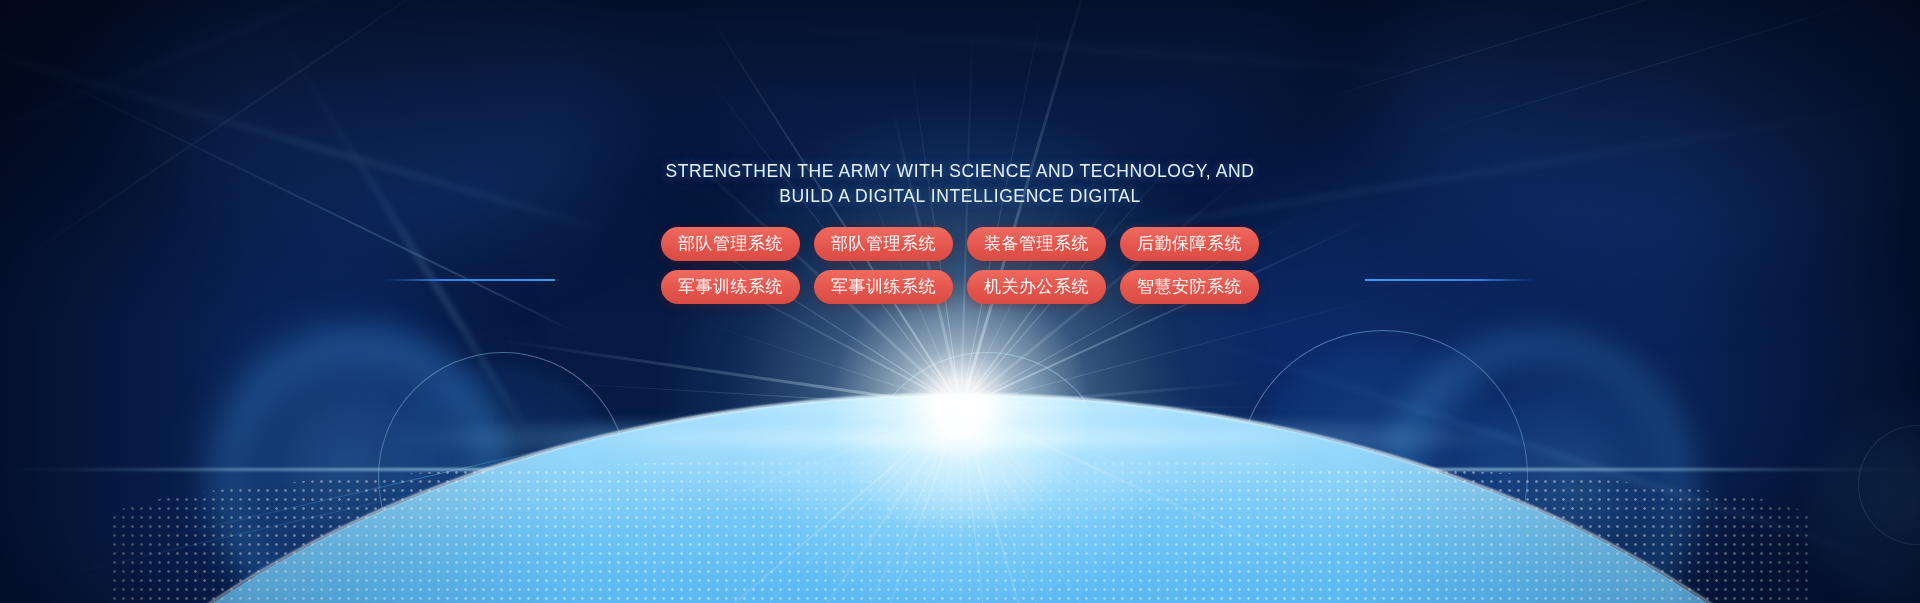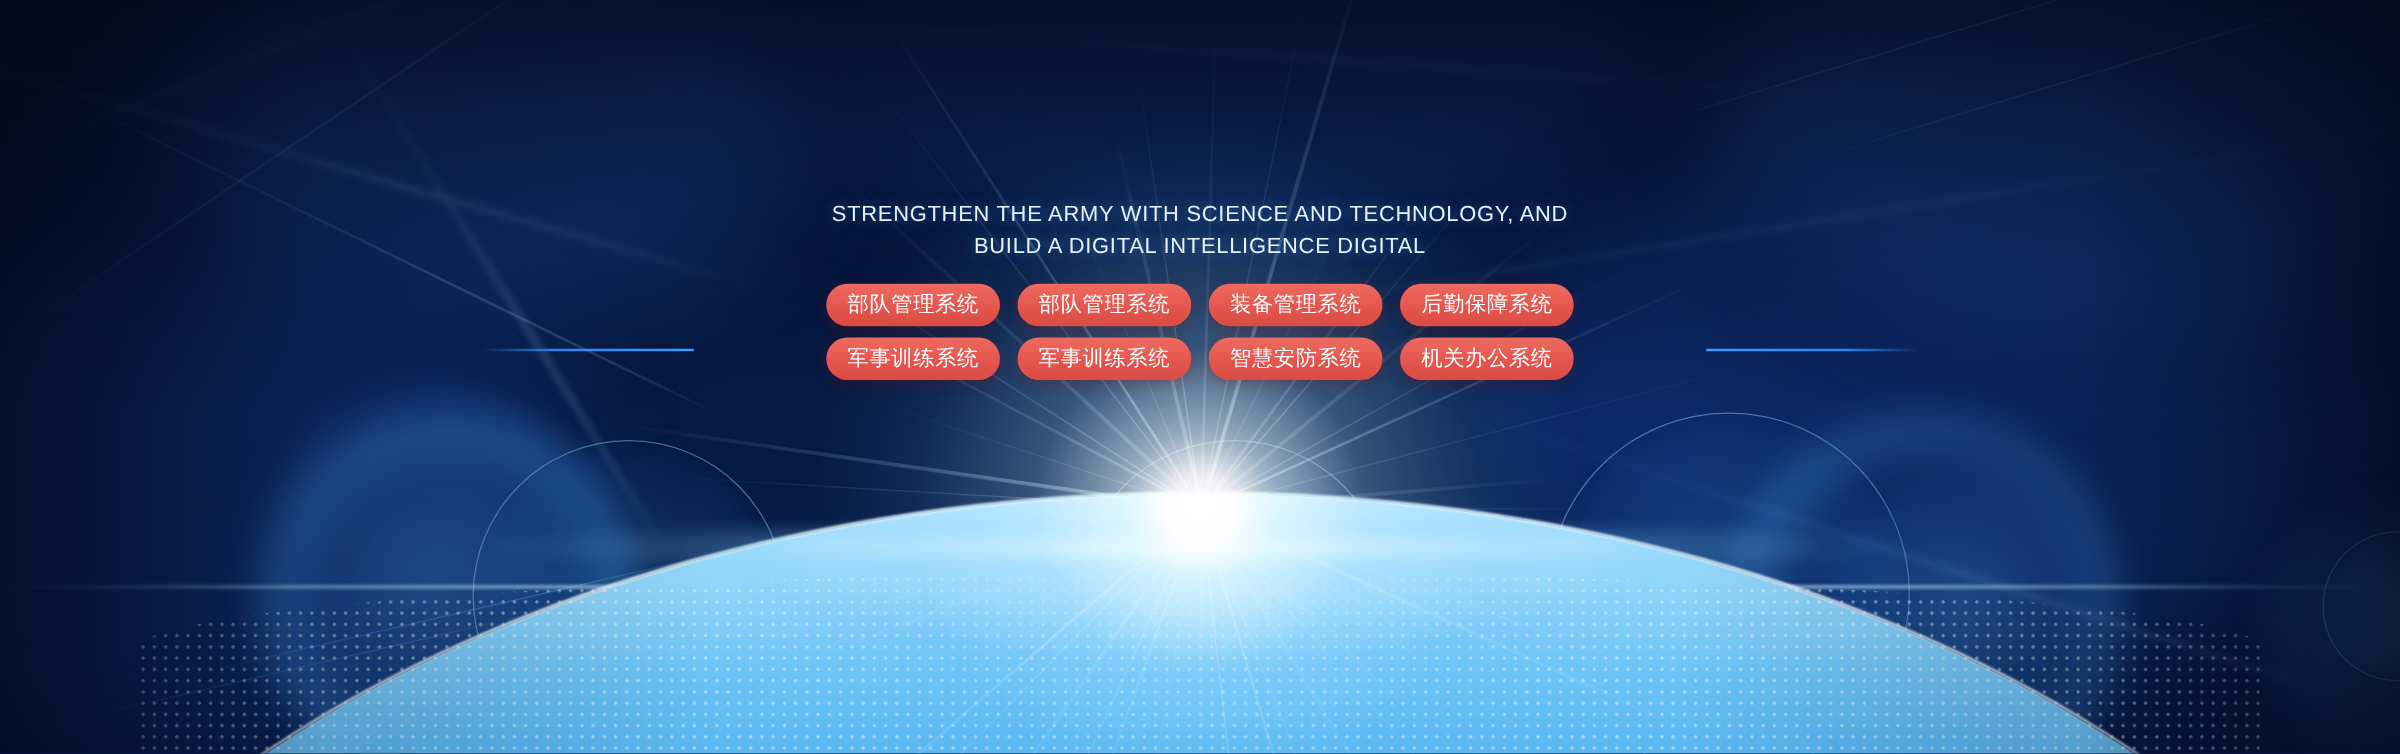--- a/index.html
+++ b/index.html
@@ -322,19 +322,19 @@
       <div class="pill-row">
         <div class="pill">部队管理系统</div>
         <div class="pill">部队管理系统</div>
         <div class="pill">装备管理系统</div>
         <div class="pill">后勤保障系统</div>
       </div>
 
       <div class="pill-row">
         <div class="pill">军事训练系统</div>
         <div class="pill">军事训练系统</div>
+        <div class="pill">机关办公系统</div>
         <div class="pill">智慧安防系统</div>
-        <div class="pill">机关办公系统</div>
       </div>
     </div>
 
   </div>
 </div>
 
 </body></html>

